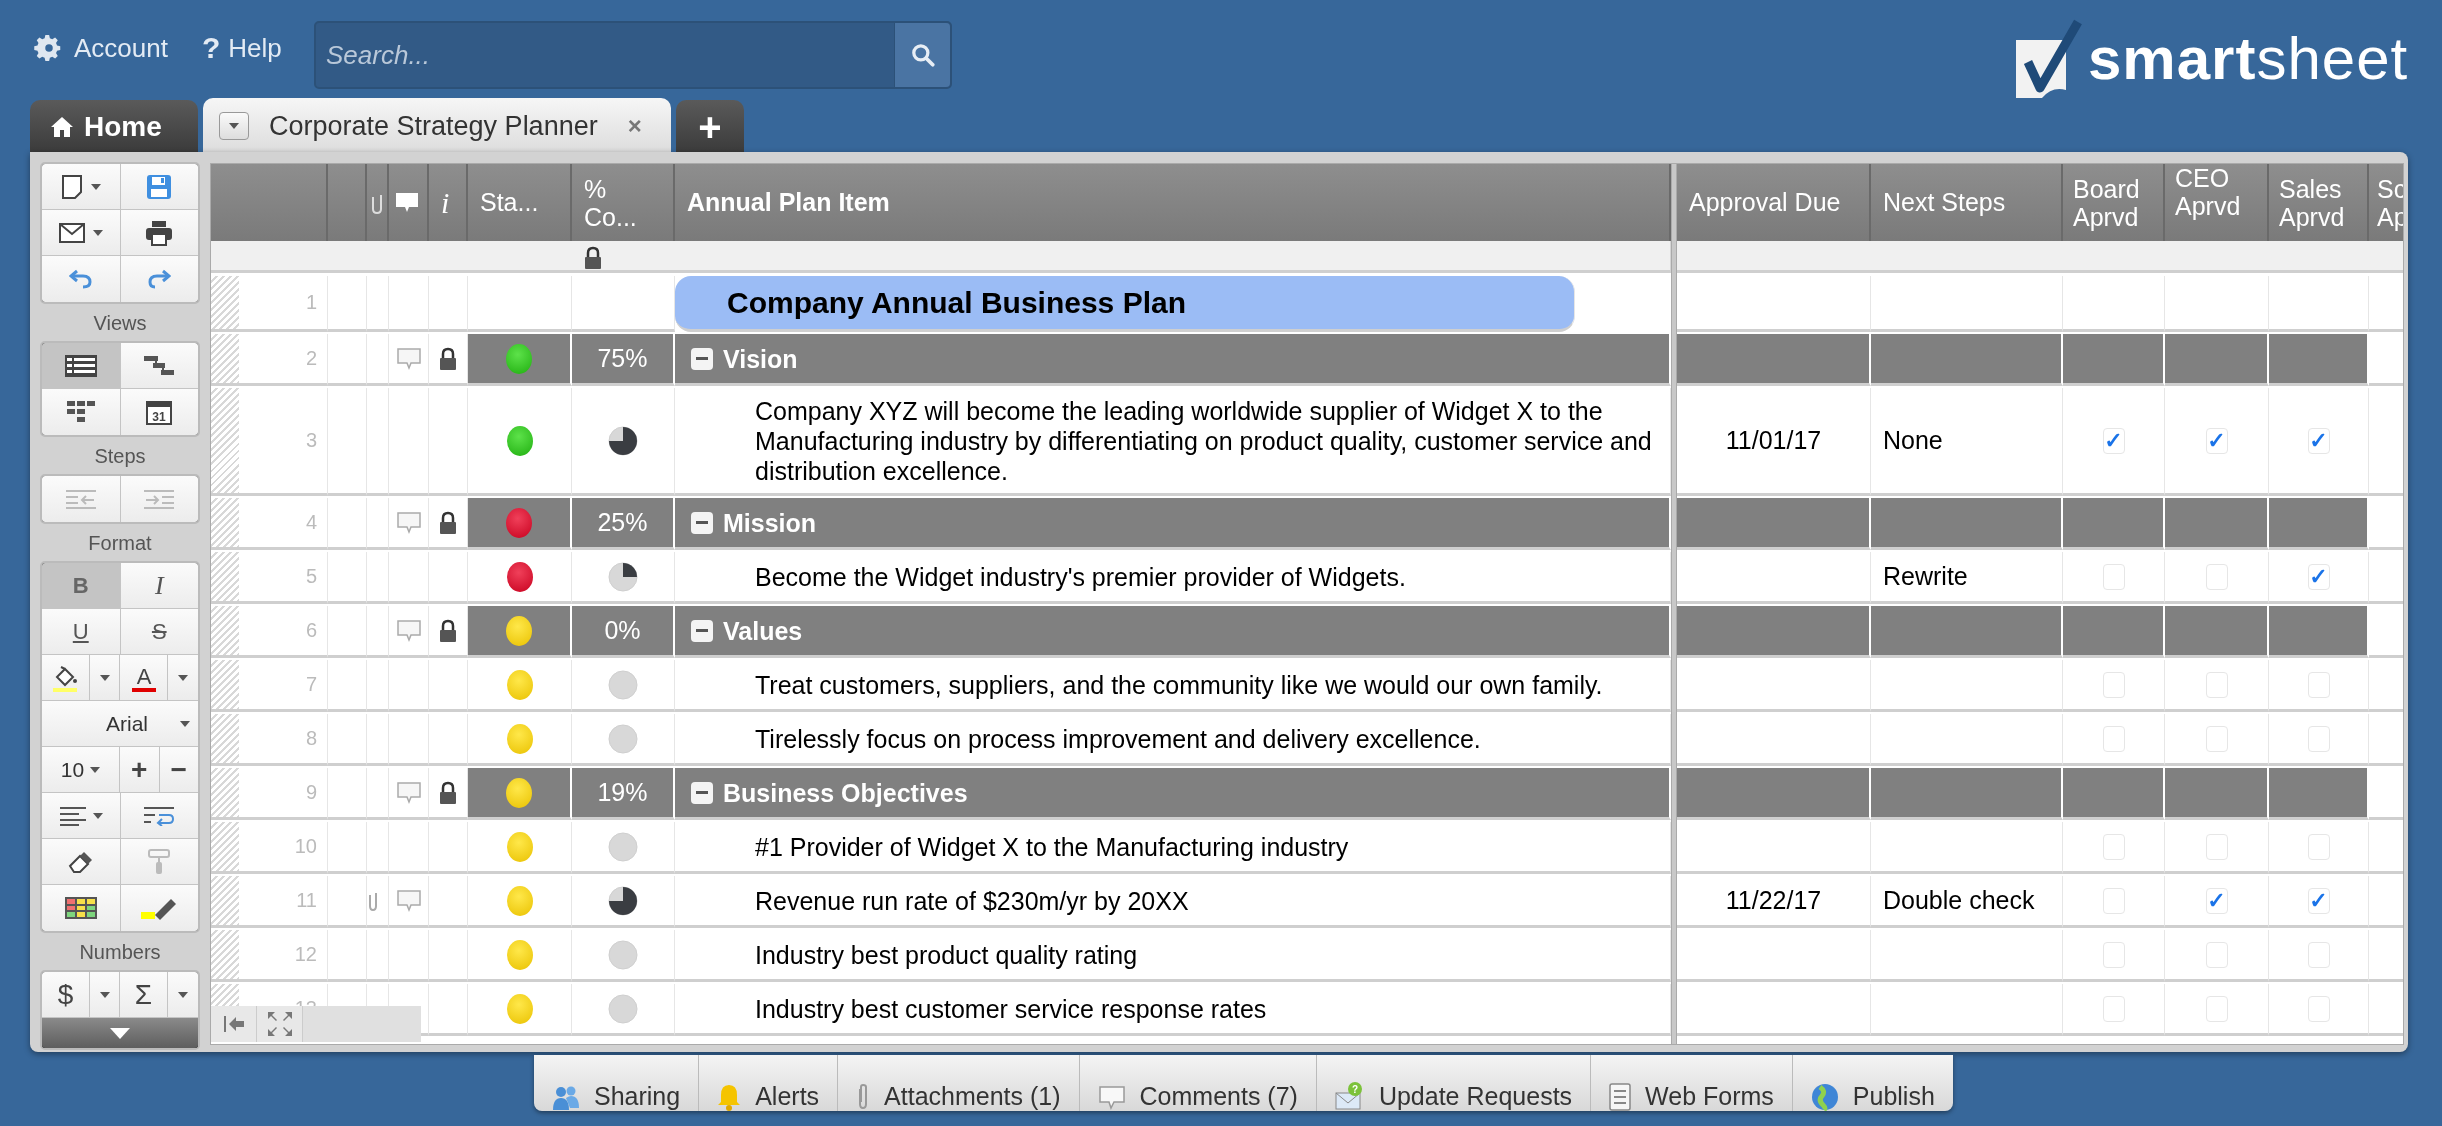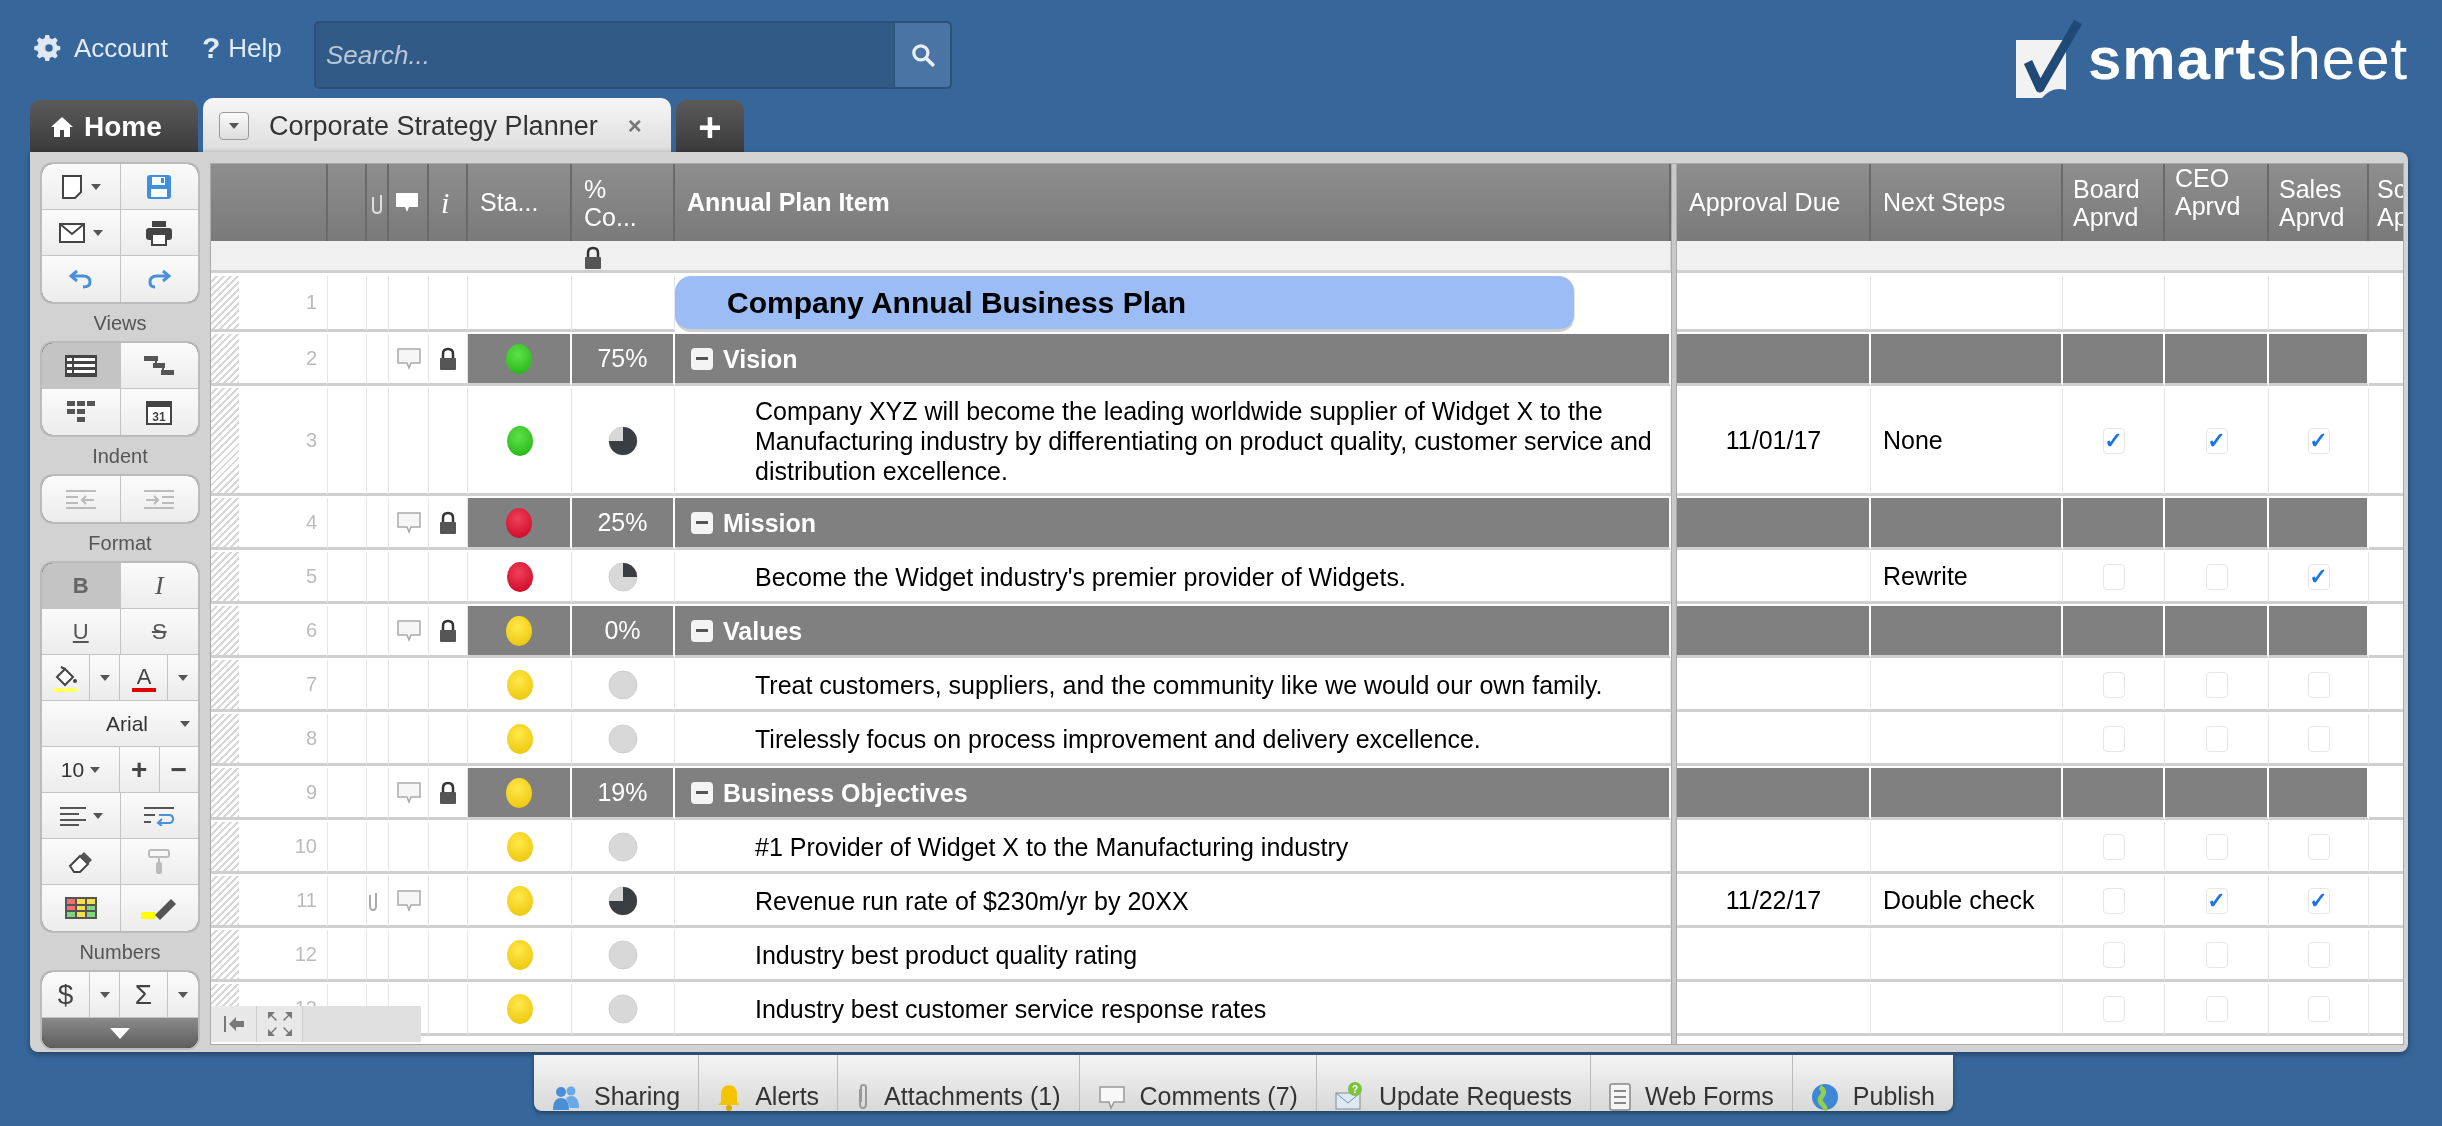--- a/index.html
+++ b/index.html
@@ -27,21 +27,21 @@
   .tab.sheet { left: 203px; width: 468px; background: linear-gradient(#f6f6f6, #dcdcdc); color: #333; font-size: 27px; padding-left: 16px; height: 56px; top: 98px; }
   .tab.plus { left: 676px; width: 68px; background: linear-gradient(#5a5a5a, #3a3a3a); color: #fff; font-size: 40px; font-weight: bold; justify-content: center; }
   .tab.sheet .dd { width: 30px; height: 28px; border: 1px solid #999; border-radius: 4px; background: linear-gradient(#fafafa, #ddd); display: flex; align-items: center; justify-content: center; margin-right: 20px; font-size: 12px; color: #666; }
   .tab.sheet .x { margin-left: 30px; color: #777; font-size: 24px; font-weight: bold; }
 
   
   .panel { position: absolute; left: 30px; top: 152px; width: 2378px; height: 900px; background: #d2d2d2; border-radius: 0 8px 8px 8px; box-shadow: 0 2px 6px rgba(0,0,0,0.4); }
 
   
   .toolbar { position: absolute; left: 10px; top: 10px; width: 160px; }
-  .tgroup { background: #000000; border: 2px solid #bbb; border-radius: 13px; overflow: hidden; }
+  .tgroup { background: #000000; border: 2px solid #bbb; border-radius: 5px; overflow: hidden; }
   .trow { display: flex; border-bottom: 1px solid #c4c4c4; height: 46px; }
   .trow:last-child { border-bottom: none; }
   .tbtn { flex: 1; display: flex; align-items: center; justify-content: center; background: linear-gradient(#fbfbfb, #ececec); border-right: 1px solid #c4c4c4; color: #555; font-size: 22px; cursor: pointer; position: relative; }
   .tbtn:last-child { border-right: none; }
   .tbtn.active { background: #c4c4c4; }
   .tbtn.small { flex: 0 0 30px; }
   .tlabel { text-align: center; color: #555; font-size: 20px; margin: 8px 0 6px; }
   .caret { width: 0; height: 0; border-left: 5px solid transparent; border-right: 5px solid transparent; border-top: 6px solid #555; display: inline-block; }
   .more { height: 30px; background: linear-gradient(#8a8a8a, #5e5e5e); display: flex; align-items: center; justify-content: center; cursor: pointer; }
 
@@ -219,21 +219,21 @@
         <div class="tbtn">
           <svg width="28" height="28" viewBox="0 0 28 28">
               <rect x="2" y="4" width="24" height="22" fill="#fff" stroke="#444" stroke-width="2"></rect>
               <rect x="2" y="4" width="24" height="5" fill="#444"></rect>
               <text x="14" y="23" font-size="12" text-anchor="middle" fill="#444" font-family="Liberation Sans, sans-serif" font-weight="bold">31</text>
             </svg>
         </div>
       </div>
     </div>
 
-    <div class="tlabel">Indent</div>
+    <div class="tlabel">Steps</div>
     <div class="tgroup">
       <div class="trow">
         <div class="tbtn">
           <svg width="34" height="22" viewBox="0 0 34 22">
               <g stroke="#bbb" stroke-width="2">
                 <line x1="2" y1="3" x2="32" y2="3"></line>
                 <line x1="2" y1="9" x2="14" y2="9"></line>
                 <line x1="2" y1="15" x2="14" y2="15"></line>
                 <line x1="2" y1="20" x2="32" y2="20"></line>
                 <line x1="18" y1="12" x2="30" y2="12"></line>

